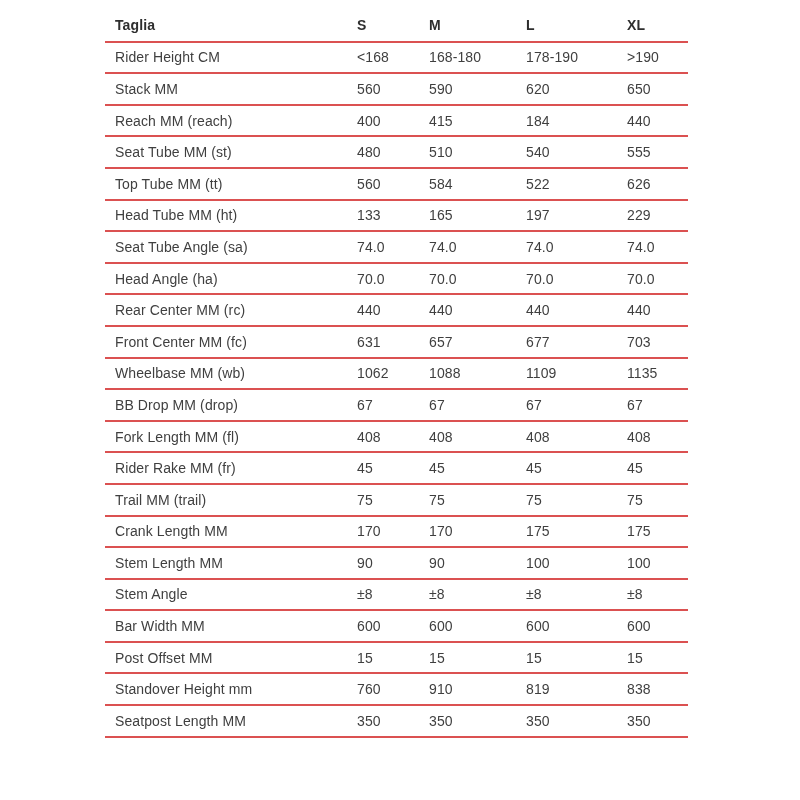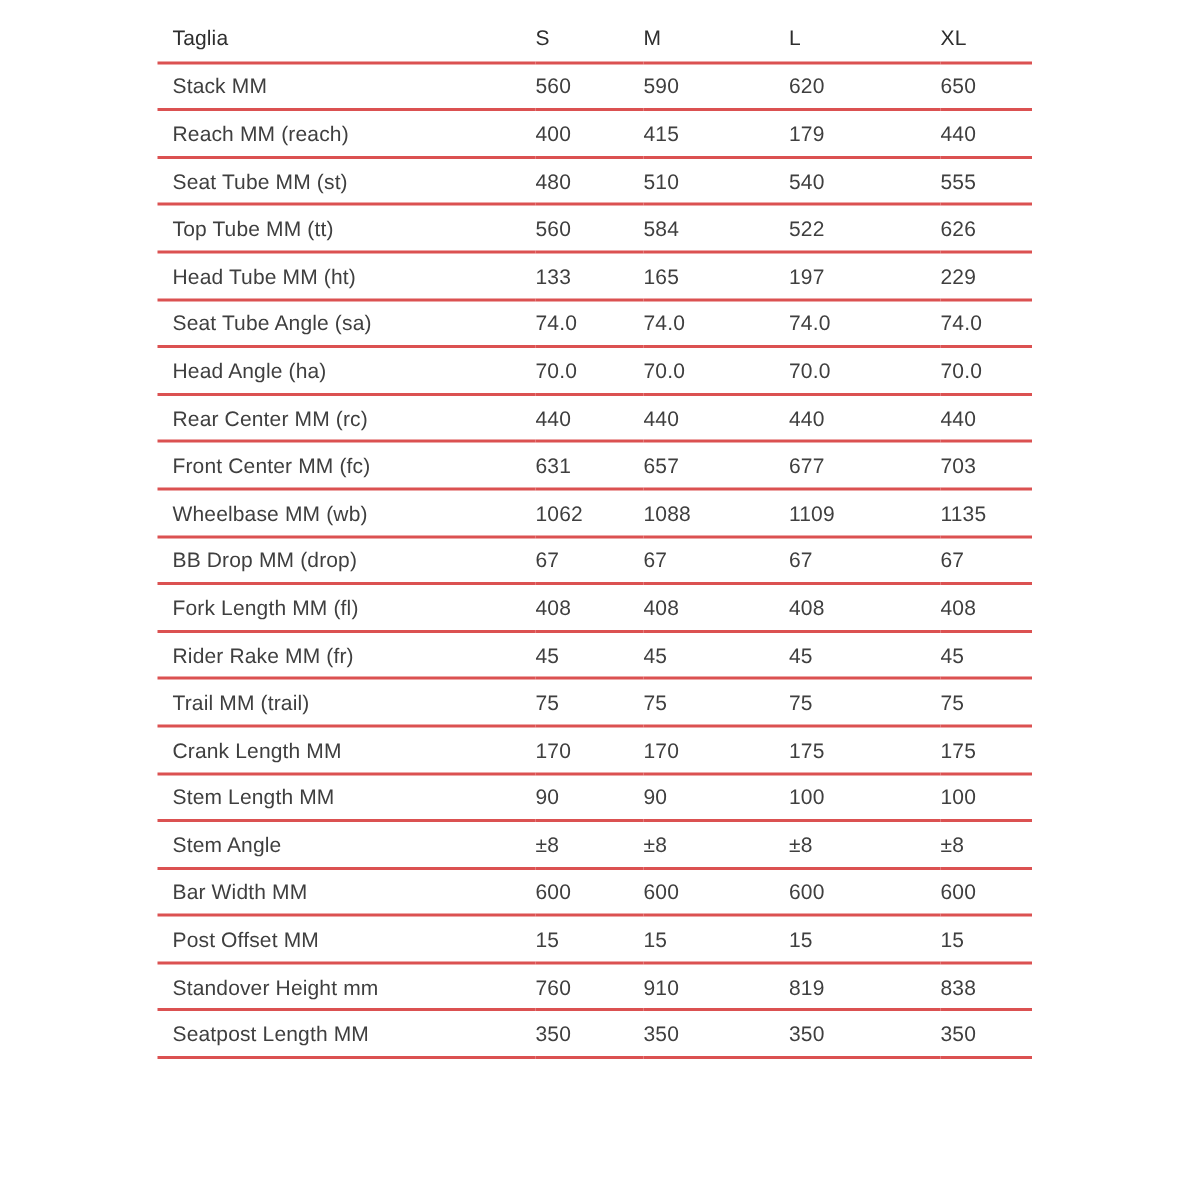--- a/index.html
+++ b/index.html
@@ -37,21 +37,21 @@
     padding: 0;
     height: 31.6px;
     border-bottom: 2px solid var(--accent);
     color: var(--text-color);
     font-weight: 400;
     letter-spacing: 0.1px;
     white-space: nowrap;
     overflow: hidden;
   }
   table.geometry-table thead th {
-    font-weight: 400;
+    font-weight: 700;
     color: var(--head-color);
   }
   table.geometry-table th.label-col,
   table.geometry-table td.label-cell {
     padding-left: 10px;
   }
 </style>
 </head>
 <body>
 
@@ -68,31 +68,38 @@
       <tr>
           <th class="label-col">Taglia</th>
           <th class="val-col">S</th>
           <th class="val-col">M</th>
           <th class="val-col">L</th>
           <th class="val-col">XL</th>
         </tr>
     </thead>
     <tbody>
         <tr>
+          <td class="label-cell">Rider Height CM</td>
+          <td>&lt;168</td>
+          <td>168-180</td>
+          <td>178-190</td>
+          <td>&gt;190</td>
+        </tr>
+        <tr>
           <td class="label-cell">Stack MM</td>
           <td>560</td>
           <td>590</td>
           <td>620</td>
           <td>650</td>
         </tr>
         <tr>
           <td class="label-cell">Reach MM (reach)</td>
           <td>400</td>
           <td>415</td>
-          <td>179</td>
+          <td>184</td>
           <td>440</td>
         </tr>
         <tr>
           <td class="label-cell">Seat Tube MM (st)</td>
           <td>480</td>
           <td>510</td>
           <td>540</td>
           <td>555</td>
         </tr>
         <tr>

